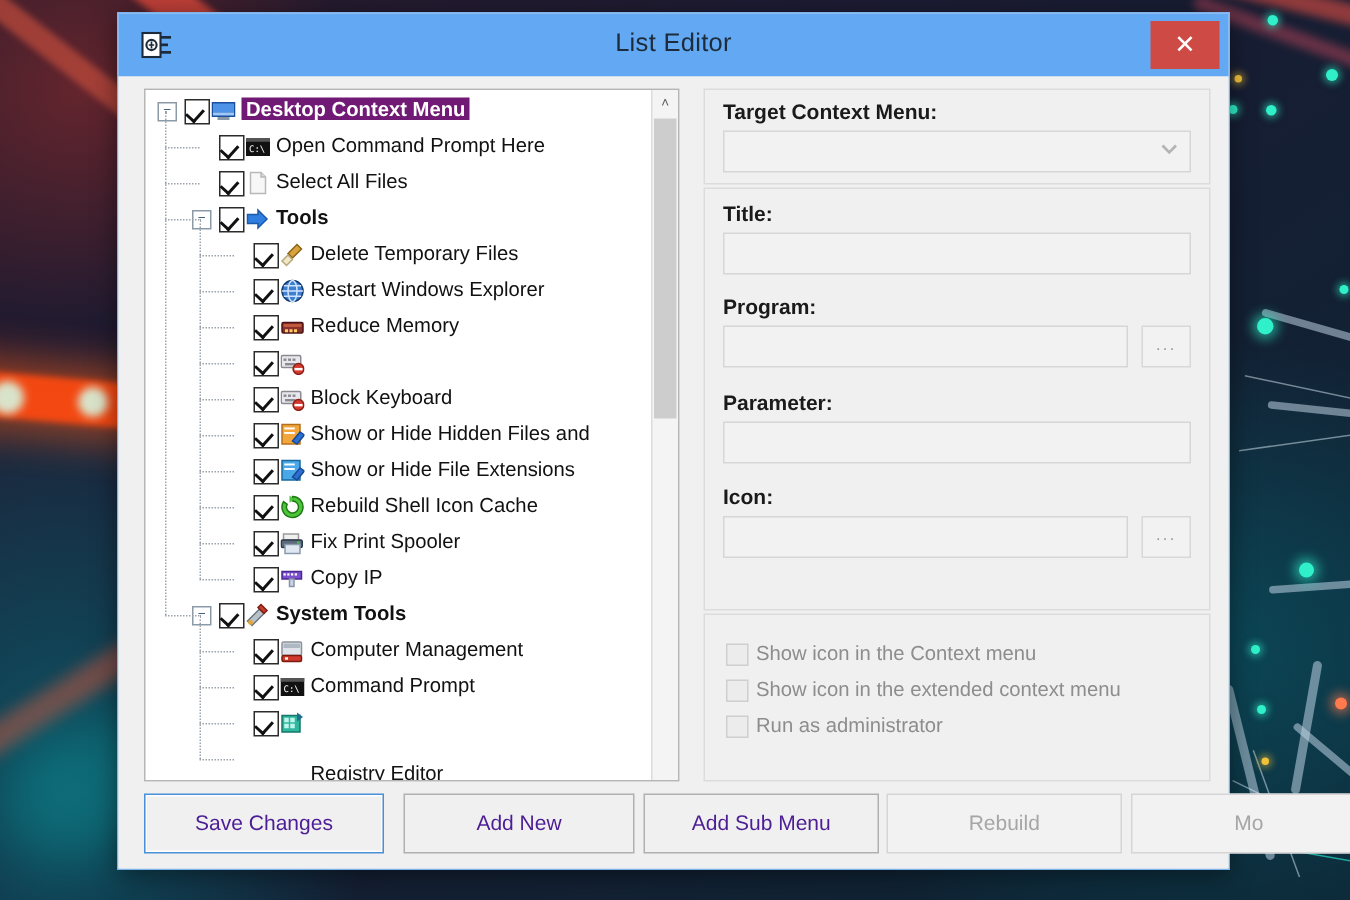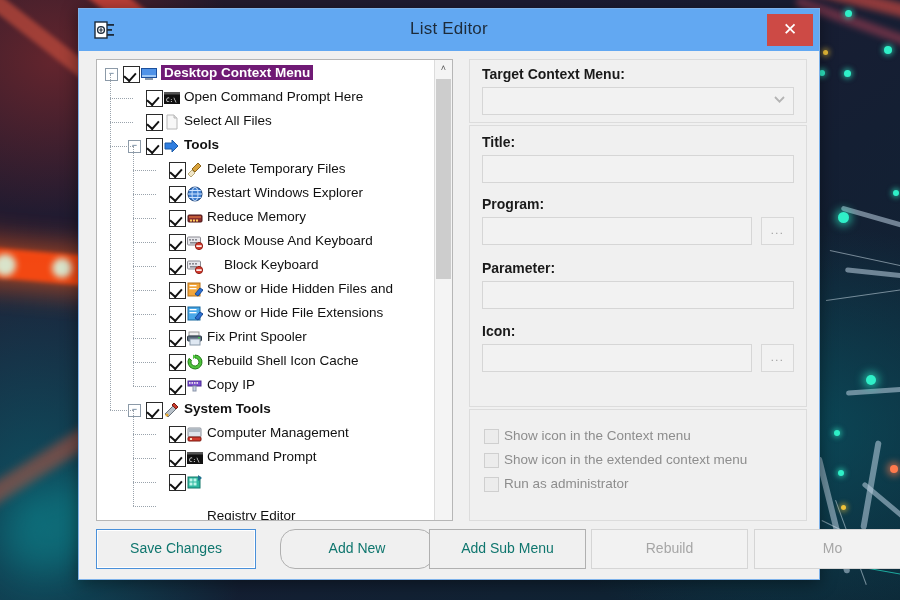--- a/index.html
+++ b/index.html
@@ -87,21 +87,21 @@
   .chev{position:absolute;right:8px;top:8px;width:11px;height:7px;}
   .dots{position:absolute;width:31px;height:26px;background:#f2f2f2;border:1px solid #d8d8d8;
     color:#9a9a9a;font-size:11px;text-align:center;line-height:24px;letter-spacing:1.5px;cursor:pointer;}
   .ck{position:absolute;font-size:13.5px;color:#8d8d8d;}
   .ck .box{position:absolute;left:0;top:1px;width:13px;height:13px;background:#ececec;border:1px solid #cfcfcf;}
   .ck .tx{position:absolute;left:20px;top:0;white-space:nowrap;}
 
   
   .btnbar{position:absolute;left:0;right:0;bottom:0;height:62px;}
   .btn{position:absolute;top:12px;height:38px;background:#f0f0f0;border:1px solid #b0b0b0;
-    font-size:14px;color:#0f766e;text-align:center;line-height:36px;cursor:pointer;}
+    font-size:14px;color:#4c1d95;text-align:center;line-height:36px;cursor:pointer;}
   .btn.primary{border:1px solid #4a90d9;box-shadow:inset 0 0 0 1px #fff;}
   .btn.disabled{color:#a6a6a6;border-color:#d5d5d5;background:#f2f2f2;cursor:default;}
 </style>
 </head>
 <body>
 
 <div id="root">
 
   <div class="wall">
     <div class="base"></div>
@@ -231,34 +231,33 @@
                 <span class="cbox" style="left:72px;"></span>
                 <span class="ico" style="left:90px;"><svg width="16" height="16" viewBox="0 0 16 16">
                     <rect x="0.5" y="3" width="13" height="8" rx="1" fill="#e8e8ec" stroke="#8a8a92"></rect>
                     <rect x="2" y="5" width="2" height="1.6" fill="#8a8a92"></rect>
                     <rect x="5" y="5" width="2" height="1.6" fill="#8a8a92"></rect>
                     <rect x="8" y="5" width="2" height="1.6" fill="#8a8a92"></rect>
                     <rect x="3" y="8" width="7" height="1.6" fill="#8a8a92"></rect>
                     <circle cx="12" cy="12" r="3.6" fill="#d43b2e" stroke="#8e1d14"></circle>
                     <rect x="9.3" y="11.3" width="5.4" height="1.6" fill="#fff"></rect>
                   </svg></span>
-                <span class="lbl" style="left: 110px;">Block Mouse And Keyboard</span>
               </div>
               <div class="row">
                 <span class="cbox" style="left:72px;"></span>
                 <span class="ico" style="left:90px;"><svg width="16" height="16" viewBox="0 0 16 16">
                     <rect x="0.5" y="3" width="13" height="8" rx="1" fill="#e8e8ec" stroke="#8a8a92"></rect>
                     <rect x="2" y="5" width="2" height="1.6" fill="#8a8a92"></rect>
                     <rect x="5" y="5" width="2" height="1.6" fill="#8a8a92"></rect>
                     <rect x="8" y="5" width="2" height="1.6" fill="#8a8a92"></rect>
                     <rect x="3" y="8" width="7" height="1.6" fill="#8a8a92"></rect>
                     <circle cx="12" cy="12" r="3.6" fill="#d43b2e" stroke="#8e1d14"></circle>
                     <rect x="9.3" y="11.3" width="5.4" height="1.6" fill="#fff"></rect>
                   </svg></span>
-                <span class="lbl" style="left: 127px; text-align: right;">Block Keyboard</span>
+                <span class="lbl" style="left: 110px; text-align: right;">Block Keyboard</span>
               </div>
               <div class="row">
                 <span class="cbox" style="left:72px;"></span>
                 <span class="ico" style="left:90px;"><svg width="16" height="16" viewBox="0 0 16 16">
                     <rect x="1" y="1" width="12" height="13" fill="#f2a63c" stroke="#b4701a"></rect>
                     <rect x="2.5" y="3" width="7" height="1.3" fill="#fff"></rect>
                     <rect x="2.5" y="6" width="7" height="1.3" fill="#fff"></rect>
                     <path d="M8 12 l5 -6 l3 2 l-5 6 z" fill="#2d6fd0" stroke="#164a96"></path>
                   </svg></span>
                 <span class="lbl" style="left: 110px;">Show or Hide Hidden Files and</span>
@@ -269,34 +268,34 @@
                     <rect x="1" y="1" width="12" height="13" fill="#4aa8e8" stroke="#19699e"></rect>
                     <rect x="2.5" y="3" width="7" height="1.3" fill="#fff"></rect>
                     <rect x="2.5" y="6" width="7" height="1.3" fill="#fff"></rect>
                     <path d="M8 12 l5 -6 l3 2 l-5 6 z" fill="#2d6fd0" stroke="#164a96"></path>
                   </svg></span>
                 <span class="lbl" style="left: 110px;">Show or Hide File Extensions</span>
               </div>
               <div class="row">
                 <span class="cbox" style="left:72px;"></span>
                 <span class="ico" style="left:90px;"><svg width="16" height="16" viewBox="0 0 16 16">
+                    <path d="M8 1 a7 7 0 1 1 -6 3.4 l2.4 1.8 a4 4 0 1 0 3.6 -2.2 z" fill="#4ec43c" stroke="#1e7a12"></path>
+                    <path d="M6 0.4 l3 2.4 l-3 2.4 z" fill="#4ec43c"></path>
+                  </svg></span>
+                <span class="lbl" style="left: 110px;">Rebuild Shell Icon Cache</span>
+              </div>
+              <div class="row">
+                <span class="cbox" style="left:72px;"></span>
+                <span class="ico" style="left:90px;"><svg width="16" height="16" viewBox="0 0 16 16">
                     <rect x="2" y="2" width="10" height="4" fill="#f0f0f0" stroke="#9a9a9a"></rect>
                     <rect x="0.5" y="6" width="14" height="5" rx="1" fill="#5a6a7a" stroke="#2c3a48"></rect>
                     <rect x="3" y="9" width="10" height="6" fill="#dfe8f2" stroke="#8a9aaa"></rect>
                     <rect x="11" y="7" width="2" height="1.4" fill="#3cc04a"></rect>
                   </svg></span>
                 <span class="lbl" style="left: 110px;">Fix Print Spooler</span>
-              </div>
-              <div class="row">
-                <span class="cbox" style="left:72px;"></span>
-                <span class="ico" style="left:90px;"><svg width="16" height="16" viewBox="0 0 16 16">
-                    <path d="M8 1 a7 7 0 1 1 -6 3.4 l2.4 1.8 a4 4 0 1 0 3.6 -2.2 z" fill="#4ec43c" stroke="#1e7a12"></path>
-                    <path d="M6 0.4 l3 2.4 l-3 2.4 z" fill="#4ec43c"></path>
-                  </svg></span>
-                <span class="lbl" style="left: 110px;">Rebuild Shell Icon Cache</span>
               </div>
               <div class="row">
                 <span class="cbox" style="left:72px;"></span>
                 <span class="ico" style="left:90px;"><svg width="16" height="16" viewBox="0 0 16 16">
                     <rect x="1" y="3" width="13" height="5" fill="#7b4fd0" stroke="#4a2a92"></rect>
                     <rect x="2" y="4.2" width="1.5" height="1.5" fill="#ffe"></rect>
                     <rect x="4.5" y="4.2" width="1.5" height="1.5" fill="#ffe"></rect>
                     <rect x="7" y="4.2" width="1.5" height="1.5" fill="#ffe"></rect>
                     <rect x="9.5" y="4.2" width="1.5" height="1.5" fill="#ffe"></rect>
                     <rect x="6" y="8" width="3" height="5" fill="#c8d4e8" stroke="#8a94a8"></rect>
@@ -413,21 +412,21 @@
           </div>
           <div class="ck" style="left:14px;top:66px;">
             <span class="box"></span>
             <span class="tx">Run as administrator</span>
           </div>
         </div>
       </div>
 
       <div class="btnbar">
         <div class="btn primary" style="left:17px;width:158px;">Save Changes</div>
-        <div class="btn" style="left:201px;width:152px;border-radius:15px;">Add New</div>
+        <div class="btn" style="left:190px;width:152px;">Add New</div>
         <div class="btn" style="left:350px;width:155px;">Add Sub Menu</div>
         <div class="btn disabled" style="left:512px;width:155px;">Rebuild</div>
         <div class="btn disabled" style="left:675px;width:155px;">Mo</div>
       </div>
 
     </div>
   </div>
 </div>
 
 </body></html>

